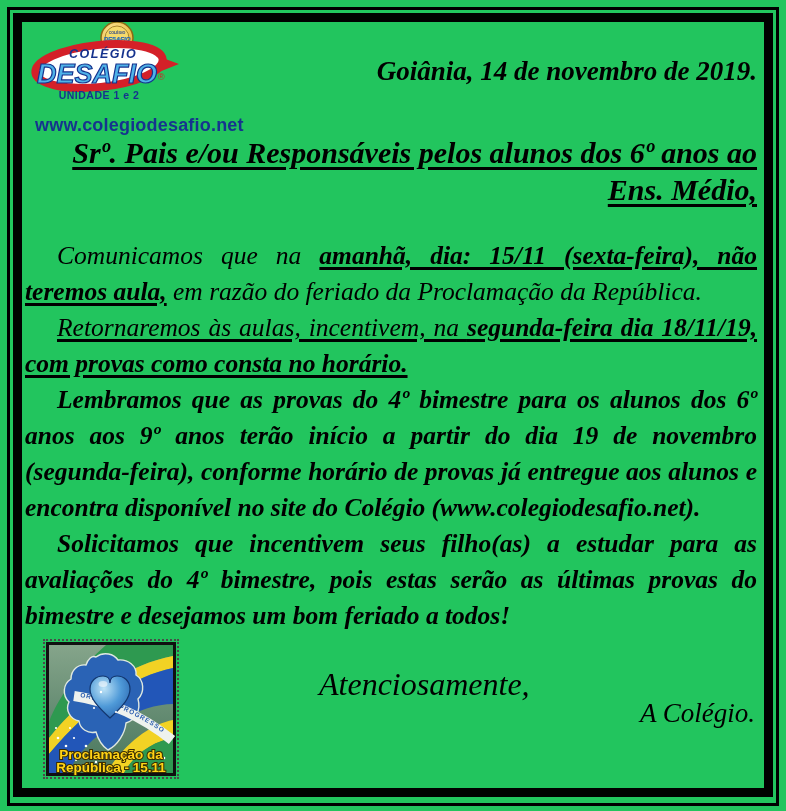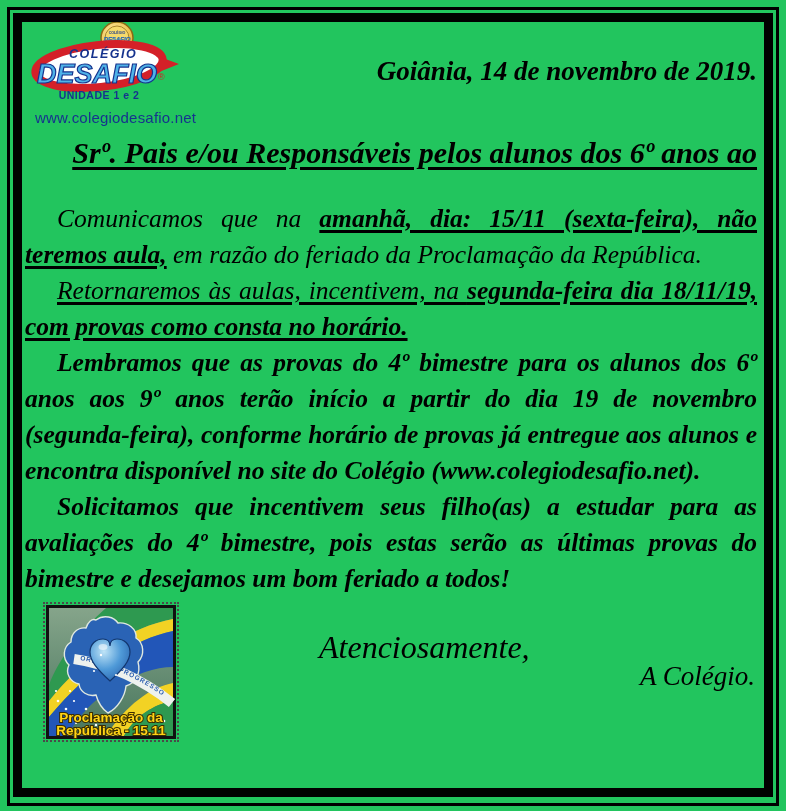--- a/index.html
+++ b/index.html
@@ -19,22 +19,22 @@
     font-family:"Liberation Serif","DejaVu Serif",serif;color:var(--ink);
   }
   .frame-outer{position:absolute;left:7px;top:7px;right:7px;bottom:5px;border:3px solid #000;pointer-events:none;}
   .frame-inner{position:absolute;left:13px;top:13px;right:13px;bottom:14px;border:9px solid #000;pointer-events:none;}
   .content{position:absolute;left:22px;top:22px;right:22px;bottom:24px;padding:0 7px 0 3px;}
 
   
   .header{position:relative;height:98px;}
   .logo{position:absolute;left:2px;top:0;width:220px;}
   .logo-website{
-    font-family:"Liberation Sans","DejaVu Sans",sans-serif;font-weight:normal;
-    color:var(--logo_blue);font-size:15px;letter-spacing:.2px;margin:3px 0 0 8px;
+    font-family:"Liberation Sans","DejaVu Sans",sans-serif;font-weight:bold;
+    color:var(--logo_blue);font-size:18px;letter-spacing:.2px;margin:9px 0 0 8px;
   }
   .date{position:absolute;right:0;top:34px;font-style:italic;font-size:27px;white-space:nowrap;font-weight:bold;}
 
   
   .title{margin:14px 0 0 0;text-align:right;font-weight:bold;font-style:italic;font-size:30px;line-height:37px;}
   .tline{text-decoration:underline;text-decoration-thickness:3px;text-underline-offset:4px;}
 
   
   .bodytext{margin-top:30px;font-size:25.5px;line-height:36px;text-align:justify;font-style:italic;}
   .para{margin:0;text-indent:32px;hyphens:none;}
@@ -91,20 +91,21 @@
           <text class="sans" x="131" y="58" font-size="9" fill="var(--logo_red)">®</text>
           <text class="sans" x="72" y="77" text-anchor="middle" font-size="10.5" font-weight="bold" fill="var(--logo_blue)" letter-spacing="0.5">UNIDADE 1 e 2</text>
         </svg>
         <div class="logo-website">www.colegiodesafio.net</div>
       </div>
       <div class="date">Goiânia, 14 de novembro de 2019.</div>
     </div>
 
     <div class="title">
       <div><span class="tline">Srº. Pais e/ou Responsáveis pelos alunos dos 6º anos ao</span></div>
+      <div><span class="tline">Ens. Médio,</span></div>
     </div>
 
     <div class="bodytext">
       <p class="para"><span>Comunicamos que na </span><span class="b u">amanhã, dia: 15/11 (sexta-feira), não teremos aula,</span><span> em razão do feriado da Proclamação da República.</span></p>
       <p class="para"><span class="u">Retornaremos às aulas, incentivem, na </span><span class="b u">segunda-feira dia 18/11/19, com provas como consta no horário.</span></p>
       <p class="para b">Lembramos que as provas do 4º bimestre para os alunos dos 6º anos aos 9º anos terão início a partir do dia 19 de novembro (segunda-feira), conforme horário de provas já entregue aos alunos e encontra disponível no site do Colégio (www.colegiodesafio.net).</p>
       <p class="para b">Solicitamos que incentivem seus filho(as) a estudar para as avaliações do 4º bimestre, pois estas serão as últimas provas do bimestre e desejamos um bom feriado a todos!</p>
     </div>
 
     <div class="footer">

